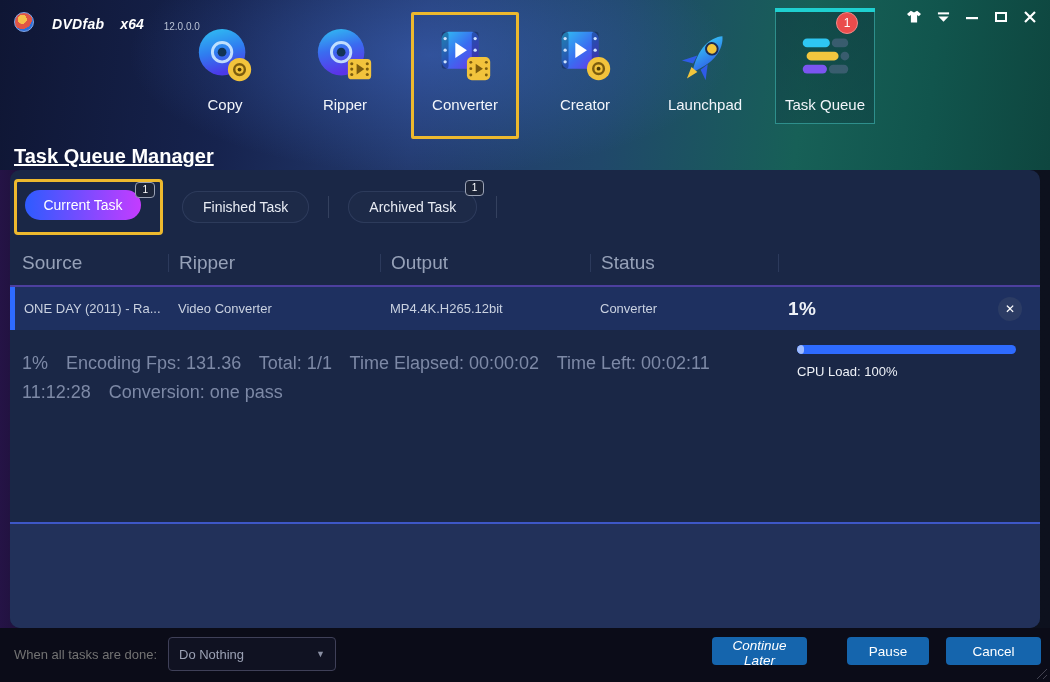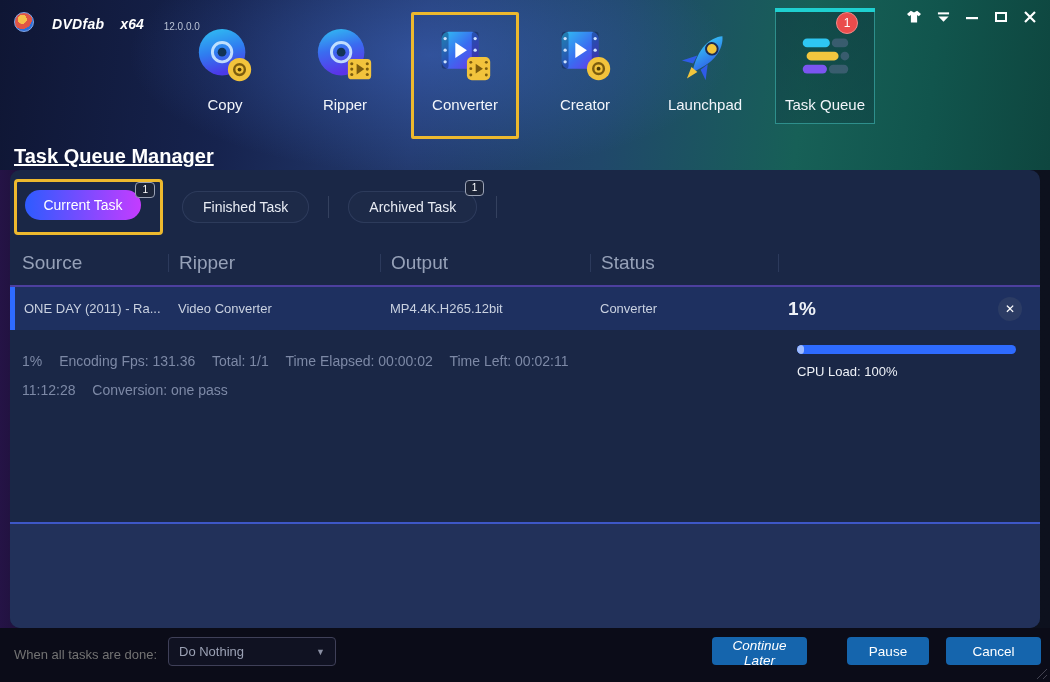--- a/index.html
+++ b/index.html
@@ -82,32 +82,32 @@
   .trow::before{content:"";position:absolute;left:0;top:0;bottom:0;width:5px;background:#2e6bff;}
   .trow .td:first-child{padding-left:14px;}
   .trow .td{padding-left:10px;white-space:nowrap;overflow:hidden;}
   .td-last{display:flex;align-items:center;justify-content:space-between;padding:0 18px 0 14px;}
   .pct{font-size:19px;font-weight:bold;color:#eef1f7;letter-spacing:0.5px;}
   .close-task{
     width:24px;height:24px;border-radius:50%;background:#2c3c64;color:#fff;
     display:flex;align-items:center;justify-content:center;font-size:12px;cursor:pointer;flex:none;
   }
   
-  .detail-line{position:absolute;left:12px;color:#7d89a6;font-size:14px;white-space:nowrap;}
+  .detail-line{position:absolute;left:12px;color:#7d89a6;font-size:18px;white-space:nowrap;}
   .detail-line span{margin-right:13px;}
   .dl1{top:183px;}
   .dl2{top:212px;}
   .progress{position:absolute;left:787px;top:175px;width:219px;height:9px;border-radius:5px;background:#2e6bff;overflow:hidden;}
   .progress::before{content:"";position:absolute;left:0;top:0;bottom:0;width:7px;background:#9fbcff;border-radius:5px;}
   .cpu{position:absolute;left:787px;top:194px;color:#eef1f7;font-size:13px;}
   
   .footer{position:absolute;left:0;right:0;bottom:0;height:54px;background:#0b0c18;}
   .when-label{position:absolute;left:14px;top:19px;color:#737373;font-size:13px;}
   .dropdown{
-    position:absolute;left:168px;top:9px;width:168px;height:29px;box-sizing:border-box;
+    position:absolute;left:168px;top:9px;width:168px;height:34px;box-sizing:border-box;
     border:1px solid #3f4058;border-radius:4px;background:rgba(22,24,44,0.55);
     color:#9ba1b4;font-size:13px;display:flex;align-items:center;justify-content:space-between;
     padding:0 10px;cursor:pointer;
   }
   .caret{font-size:9px;color:#8a8fa3;}
   .fbtn{
     position:absolute;top:9px;height:28px;box-sizing:border-box;border:none;border-radius:4px;
     background:#1565ad;color:#fff;font-size:13.5px;font-family:"Liberation Sans",sans-serif;cursor:pointer;
   }
   .fbtn.continue{right:243px;width:95px;font-style:italic;}

